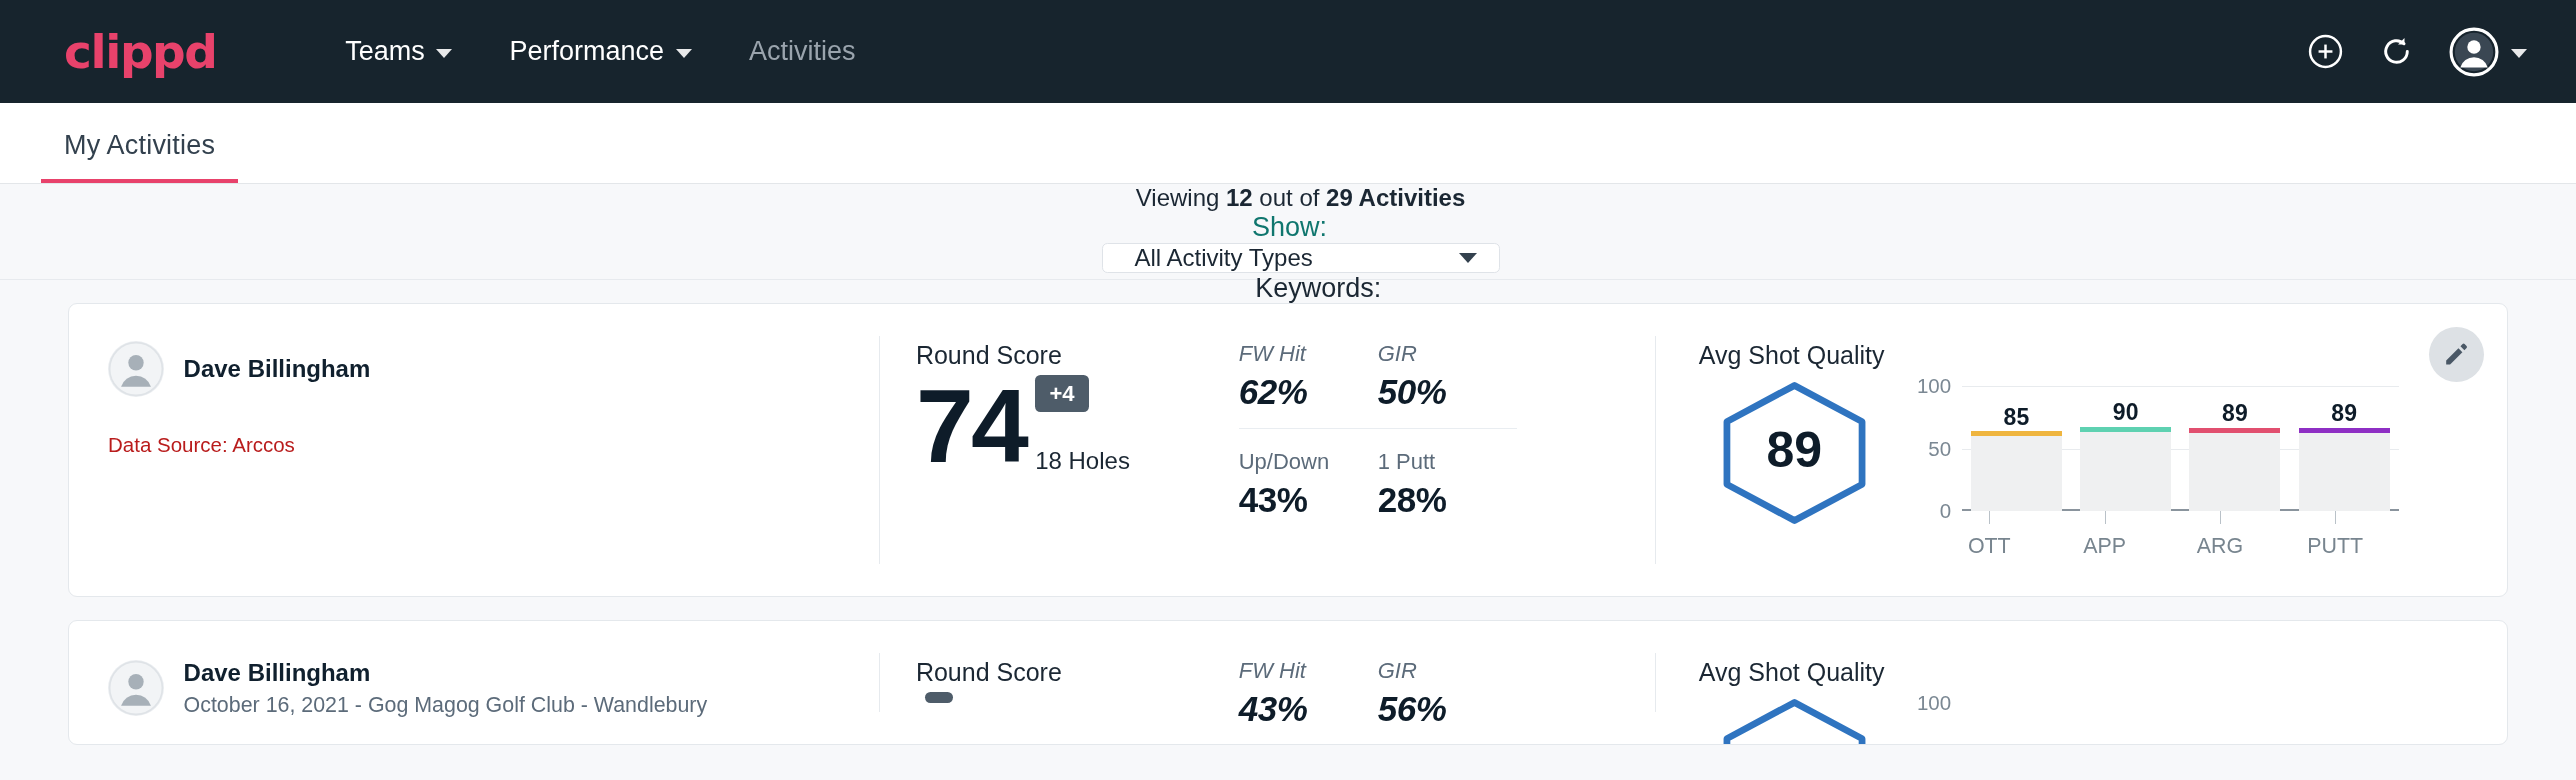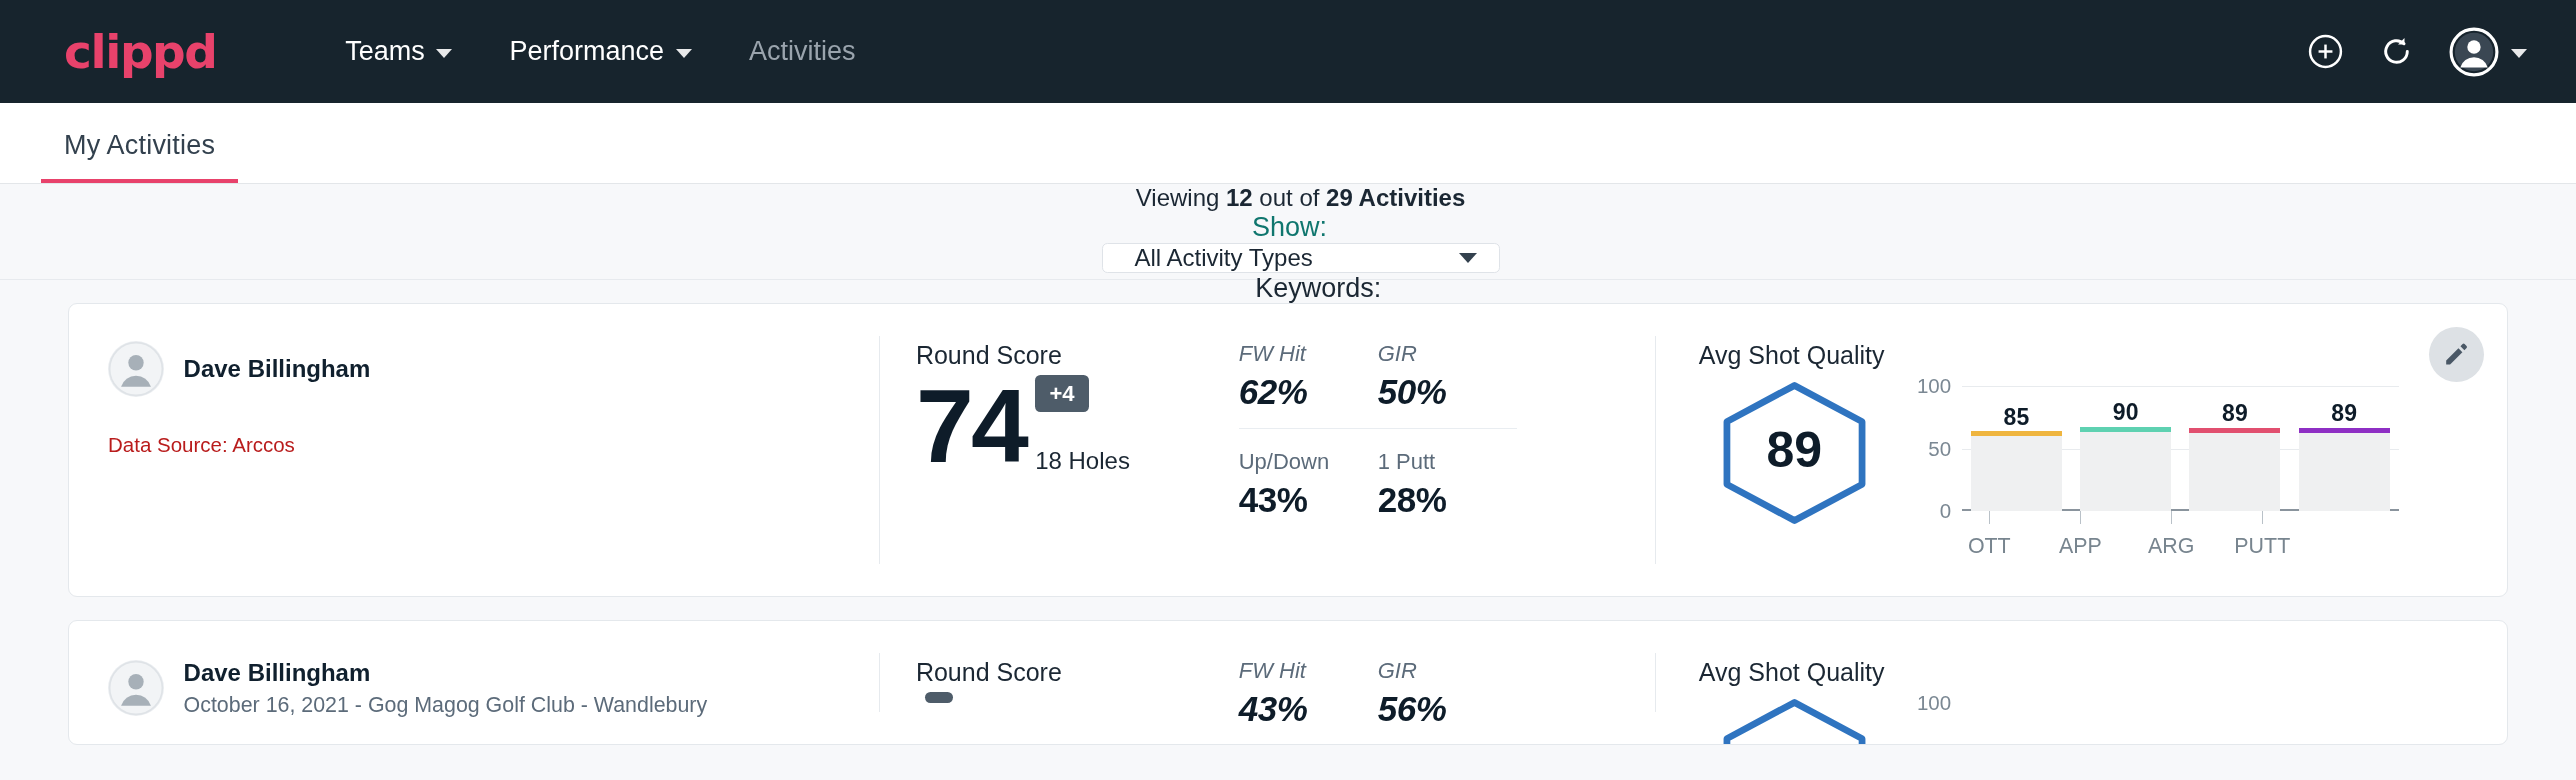--- a/index.html
+++ b/index.html
@@ -199,21 +199,21 @@
   .gridline { position: absolute; left: 0; right: 0; height: 0.9px; background: #e8ebee; }
   .baseline { position: absolute; left: 0; right: 0; bottom: 0; height: 1.8px; background: #8a949d; }
   .bars { position: absolute; left: 0; right: 0; bottom: 0; top: 0; display: flex; justify-content: space-around; align-items: flex-end; }
   .bar-slot { width: 91px; position: relative; height: 100%; display: flex; flex-direction: column; justify-content: flex-end; align-items: center; }
   .bar { width: 100%; background: #eff0f1; position: relative; }
   .bar-cap { position: absolute; top: -4.5px; left: 0; right: 0; height: 5.4px; }
   .bar-lbl {
     position: absolute; left: 0; right: 0; text-align: center;
     font-size: 23px; font-weight: 700; color: #0e1c29;
   }
-  .xlabels { display: flex; justify-content: flex-start; width: 437px; margin-left: 54px; margin-top: 0; }
+  .xlabels { display: flex; justify-content: space-between; width: 437px; margin-left: 54px; margin-top: 0; }
   .xl { width: 91px; text-align: center; font-size: 21.4px; color: #78858f; position: relative; padding-top: 23px; }
   .xl::before {
     content: ""; position: absolute; top: 0; left: 50%; width: 0.9px; height: 13.4px; background: #b9c1c8;
   }
   .chart-wrap { display: flex; flex-direction: column; }
 
   .edit-btn {
     position: absolute; top: 23px; right: 23px;
     width: 55px; height: 55px; border-radius: 50%;
     background: #dde1e5;

